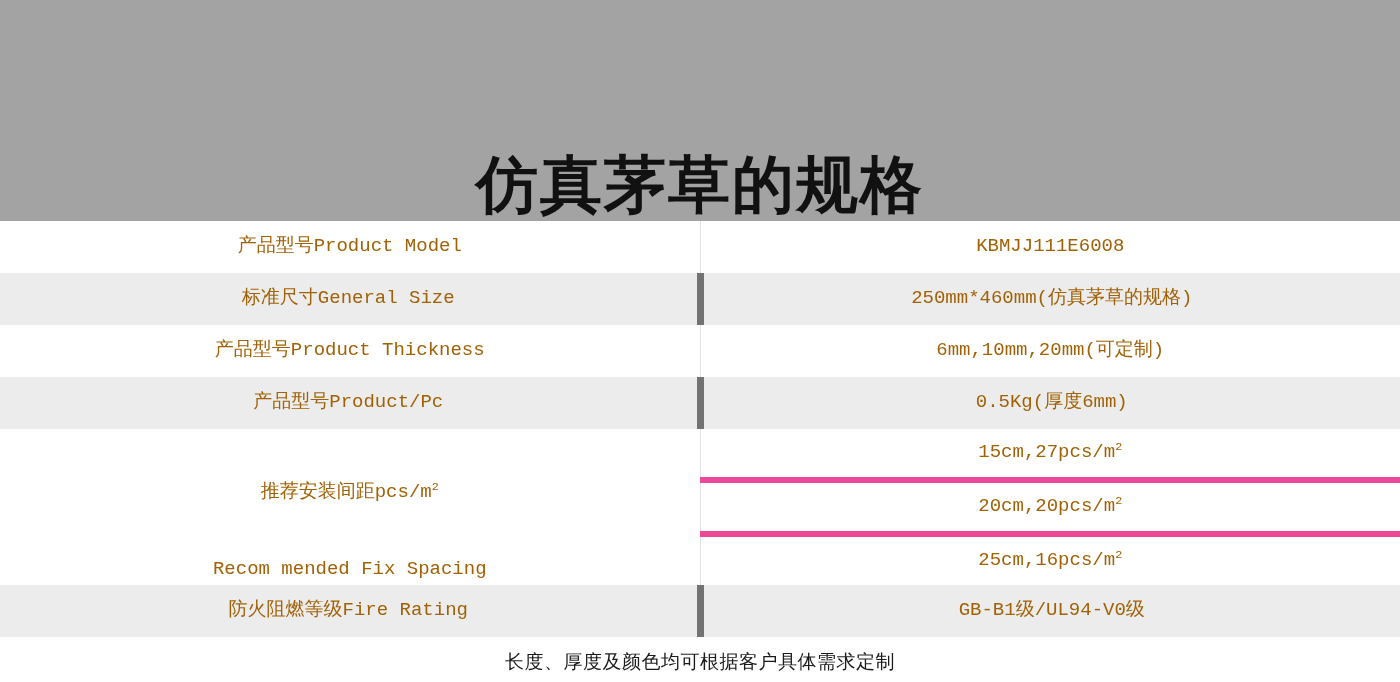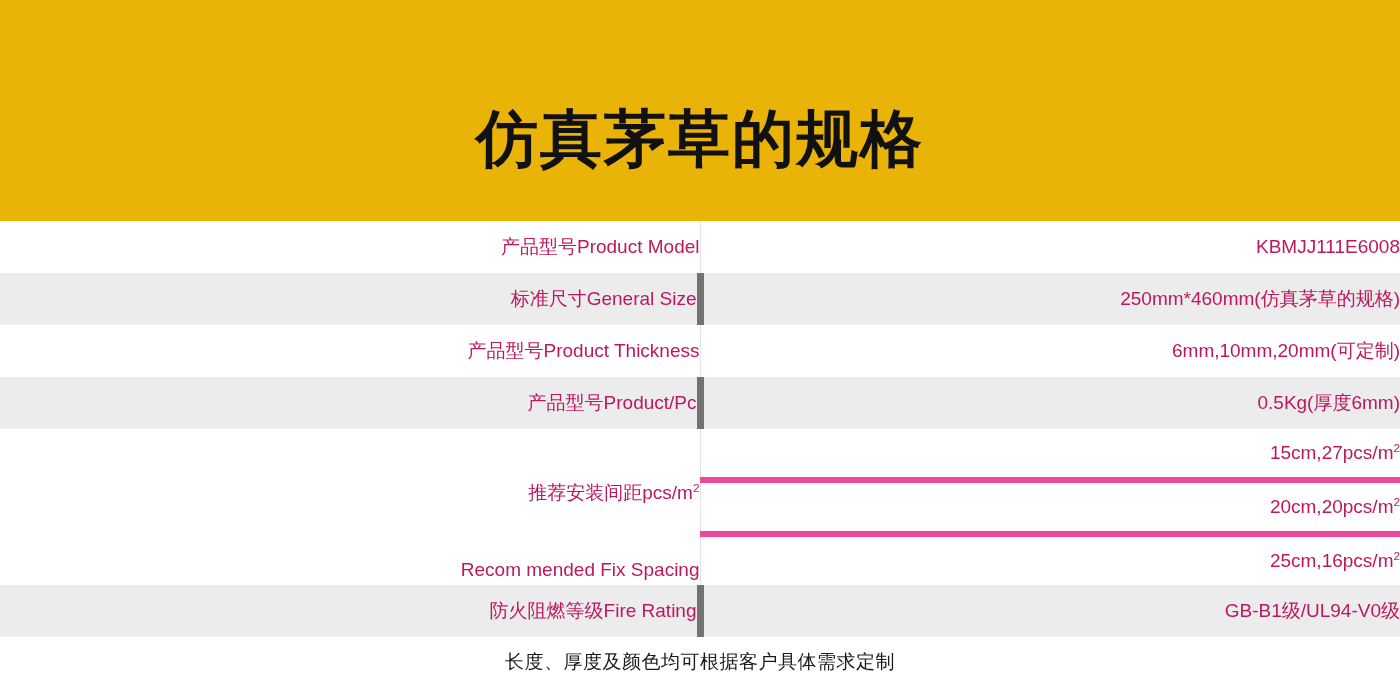--- a/index.html
+++ b/index.html
@@ -19,26 +19,26 @@
     position: relative;
     width: 1400px;
     height: 682px;
     background: #ffffff;
   }
 
   
   .header {
     width: 1400px;
     height: 221px;
-    background: #eab308;
+    background: #a3a3a3;
     box-sizing: border-box;
     display: flex;
     flex-direction: column;
     align-items: center;
-    justify-content: center;
+    justify-content: flex-end;
     padding-top: 56px;
   }
   .title-cn {
     font-size: 62px;
     font-weight: 700;
     letter-spacing: 2px;
     color: #111111;
     line-height: 1.18;
     margin: 0;
     white-space: nowrap;
@@ -55,26 +55,27 @@
 
   
   .spec-table {
     width: 1400px;
     border-collapse: collapse;
     table-layout: fixed;
   }
   .spec-table td {
     padding: 0;
     margin: 0;
-    text-align: right;
+    text-align: center;
     vertical-align: middle;
     font-size: 19px;
     font-weight: 400;
-    color: #be185d;
+    color: #a16207;
     line-height: 1.45;
+    font-family: Liberation Mono, monospace;
   }
   .col-label { width: 700px; }
   .col-value { width: 700px; }
 
   tr.band-white td { background: #ffffff; }
   tr.band-gray  td { background: #ececec; }
 
   td.cell {
     height: 52px;
   }

